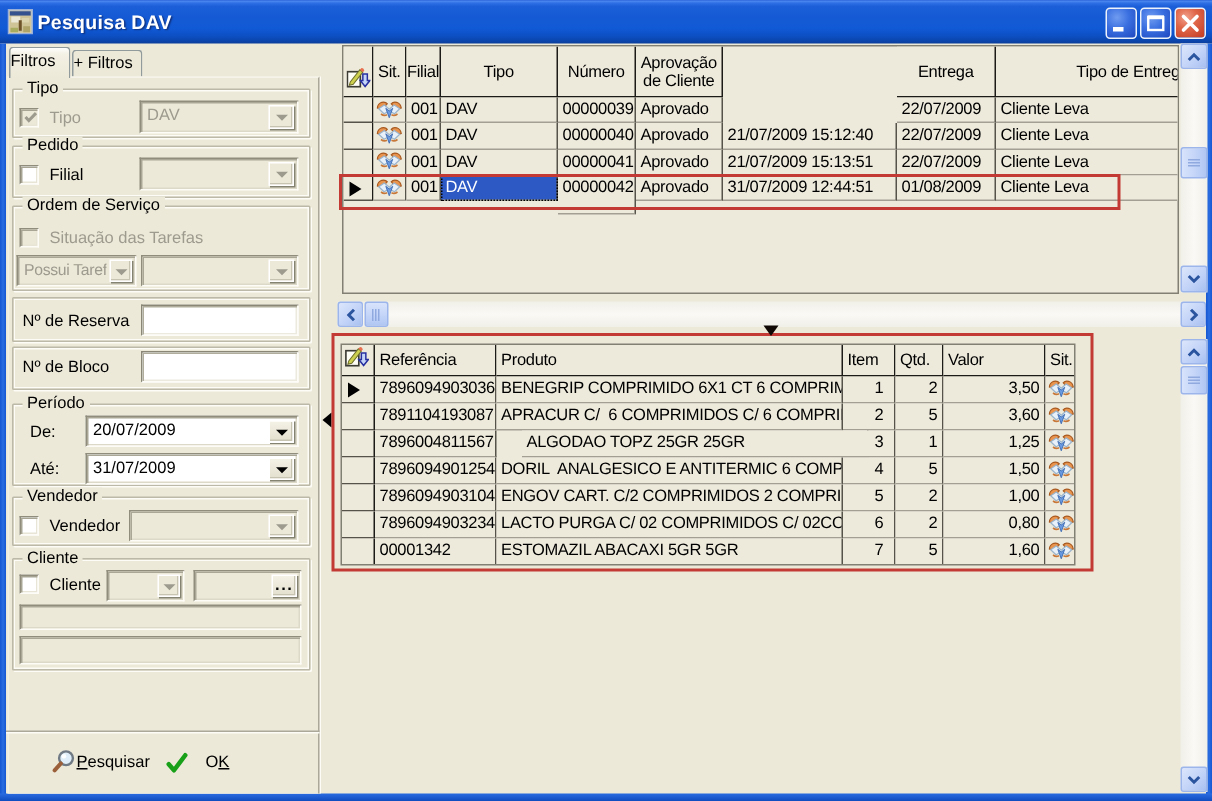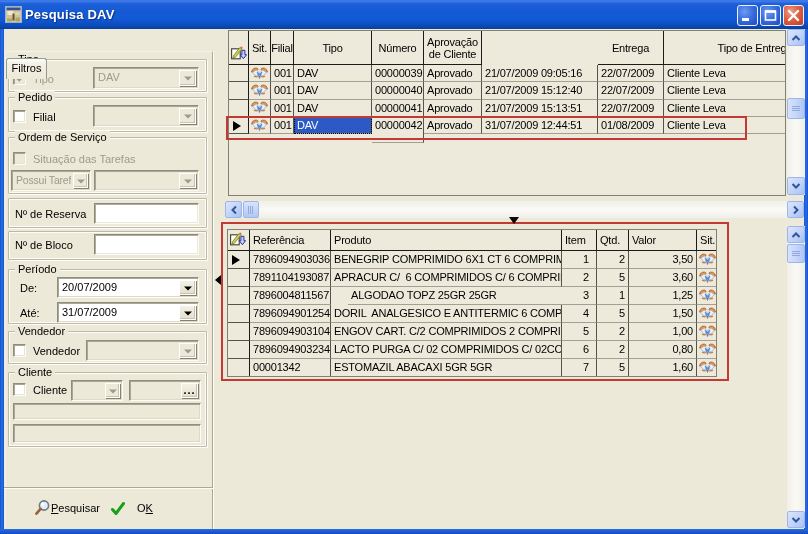--- a/index.html
+++ b/index.html
@@ -17,21 +17,21 @@
   .winbtn.blue{background:radial-gradient(circle at 35% 30%,#6f9bf0 0%,#3a6fe0 45%,#1e47c0 100%);}
   .winbtn.red{background:radial-gradient(circle at 35% 30%,#f0a08c 0%,#e06648 40%,#c03a22 100%);}
   #btn-min{left:737px;} #btn-max{left:760px;} #btn-close{left:783px;}
   .border-strip{background:linear-gradient(90deg,#1556d2,#2a6ce0 50%,#1556d2);}
   #border-left{left:0;top:29px;width:4px;height:505px;}
   #border-right{left:804px;top:29px;width:4px;height:505px;}
   #border-bottom{left:0;top:529px;width:808px;height:5px;background:linear-gradient(180deg,#2a6ce0,#0f4cc0);}
 
   
   .tab{box-sizing:border-box;border:1px solid #919b9c;border-bottom:none;border-radius:3px 3px 0 0;
-    background:linear-gradient(180deg,#fdfdfb,#f2f0e4 12%,#ece9d8);text-align:center;margin-top:27px;}
+    background:linear-gradient(180deg,#fdfdfb,#f2f0e4 12%,#ece9d8);text-align:left;}
   #tab-filtros{left:6px;top:31px;width:41px;height:21px;padding-top:3px;z-index:3;background:linear-gradient(180deg,#fefefc,#f4f1e5 20%,#ece9d8);}
   #tab-mais-filtros{left:48px;top:33px;width:47px;height:19px;padding-top:2px;background:#ece9d8;}
   #tabpage{left:5px;top:51px;width:208px;height:478px;box-sizing:border-box;background:#ECE9D8;
     border-top:1px solid #f6f4ea;border-left:1px solid #f2efe4;border-right:1px solid #aca899;box-shadow:1px 0 0 #fdfcf7;}
 
   .groupbox{box-sizing:border-box;border:1px solid #bdb9a8;border-radius:1px;
     box-shadow:inset 0 0 0 1px #fdfcf7, 1px 1px 0 #fdfcf7;}
   .gb-label{position:absolute;top:-7px;left:6px;background:#ECE9D8;padding:0 3px;color:#000;}
   .gray{color:#9d9a8e;}
 
@@ -304,21 +304,20 @@
               <path d="M1.5 5.5 L5.2 3 L8.5 5.8 L11.8 3 L15.5 5.5 L12 8.8 L8.5 7 L5 8.8 Z" fill="#e8f1f9" stroke="#9ab4cc" stroke-width="0.8"></path>
               <path d="M6.2 5.2 L8.5 11.5 L10.8 5.2 L8.5 7 Z" fill="#6a9ae2" stroke="#3c6ab0" stroke-width="0.6"></path>
               <path d="M3 9 Q5 10.5 7 9.5" fill="none" stroke="#c87838" stroke-width="1.1"></path>
               <path d="M14 9 Q12 10.5 10 9.5" fill="none" stroke="#c87838" stroke-width="1.1"></path>
             </svg></span>
         </div>
         <div class="gcell body c" style="left: 42px; width: 23px; top: 0px; height: 17.3px; line-height: 16.3px;"><span class="txt">001</span></div>
         <div class="gcell body" style="left: 65px; width: 78px; top: 0px; height: 17.3px; line-height: 16.3px;"><span class="txt">DAV</span></div>
         <div class="gcell body r" style="left: 143px; width: 52px; top: 0px; height: 17.3px; line-height: 16.3px;"><span class="txt">00000039</span></div>
         <div class="gcell body" style="left: 195px; width: 58px; top: 0px; height: 17.3px; line-height: 16.3px;"><span class="txt">Aprovado</span></div>
-        <div class="gcell body" style="left: 253px; width: 116px; top: 0px; height: 17.3px; line-height: 16.3px;"><span class="txt">21/07/2009 09:05:16</span></div>
         <div class="gcell body" style="left: 369px; width: 66px; top: 0px; height: 17.3px; line-height: 16.3px;"><span class="txt">22/07/2009</span></div>
         <div class="gcell body" style="left: 435px; width: 183px; top: 0px; height: 17.3px; line-height: 16.3px;"><span class="txt">Cliente Leva</span></div>
       </div>
       <div class="gridrow" style="top: 51.3px; height: 17.3px;">
         <div class="gcell body ind" style="left: 0px; width: 20px; top: 0px; height: 17.3px; line-height: 16.3px;"></div>
         <div class="gcell body" style="left: 20px; width: 22px; top: 0px; height: 17.3px; line-height: 16.3px;">
           <span style="position:absolute;left:2px;top:1.6500000000000004px;"><svg width="17" height="14" viewBox="0 0 17 14">
               <path d="M0.5 5 Q1 2 3.5 1.2 Q6 0.6 7.2 2.2 L4.8 4.6 Q2.5 5.8 0.5 5 Z" fill="#e8944e" stroke="#a85a20" stroke-width="0.8"></path>
               <path d="M16.5 5 Q16 2 13.5 1.2 Q11 0.6 9.8 2.2 L12.2 4.6 Q14.5 5.8 16.5 5 Z" fill="#e8944e" stroke="#a85a20" stroke-width="0.8"></path>
               <path d="M1.5 5.5 L5.2 3 L8.5 5.8 L11.8 3 L15.5 5.5 L12 8.8 L8.5 7 L5 8.8 Z" fill="#e8f1f9" stroke="#9ab4cc" stroke-width="0.8"></path>

